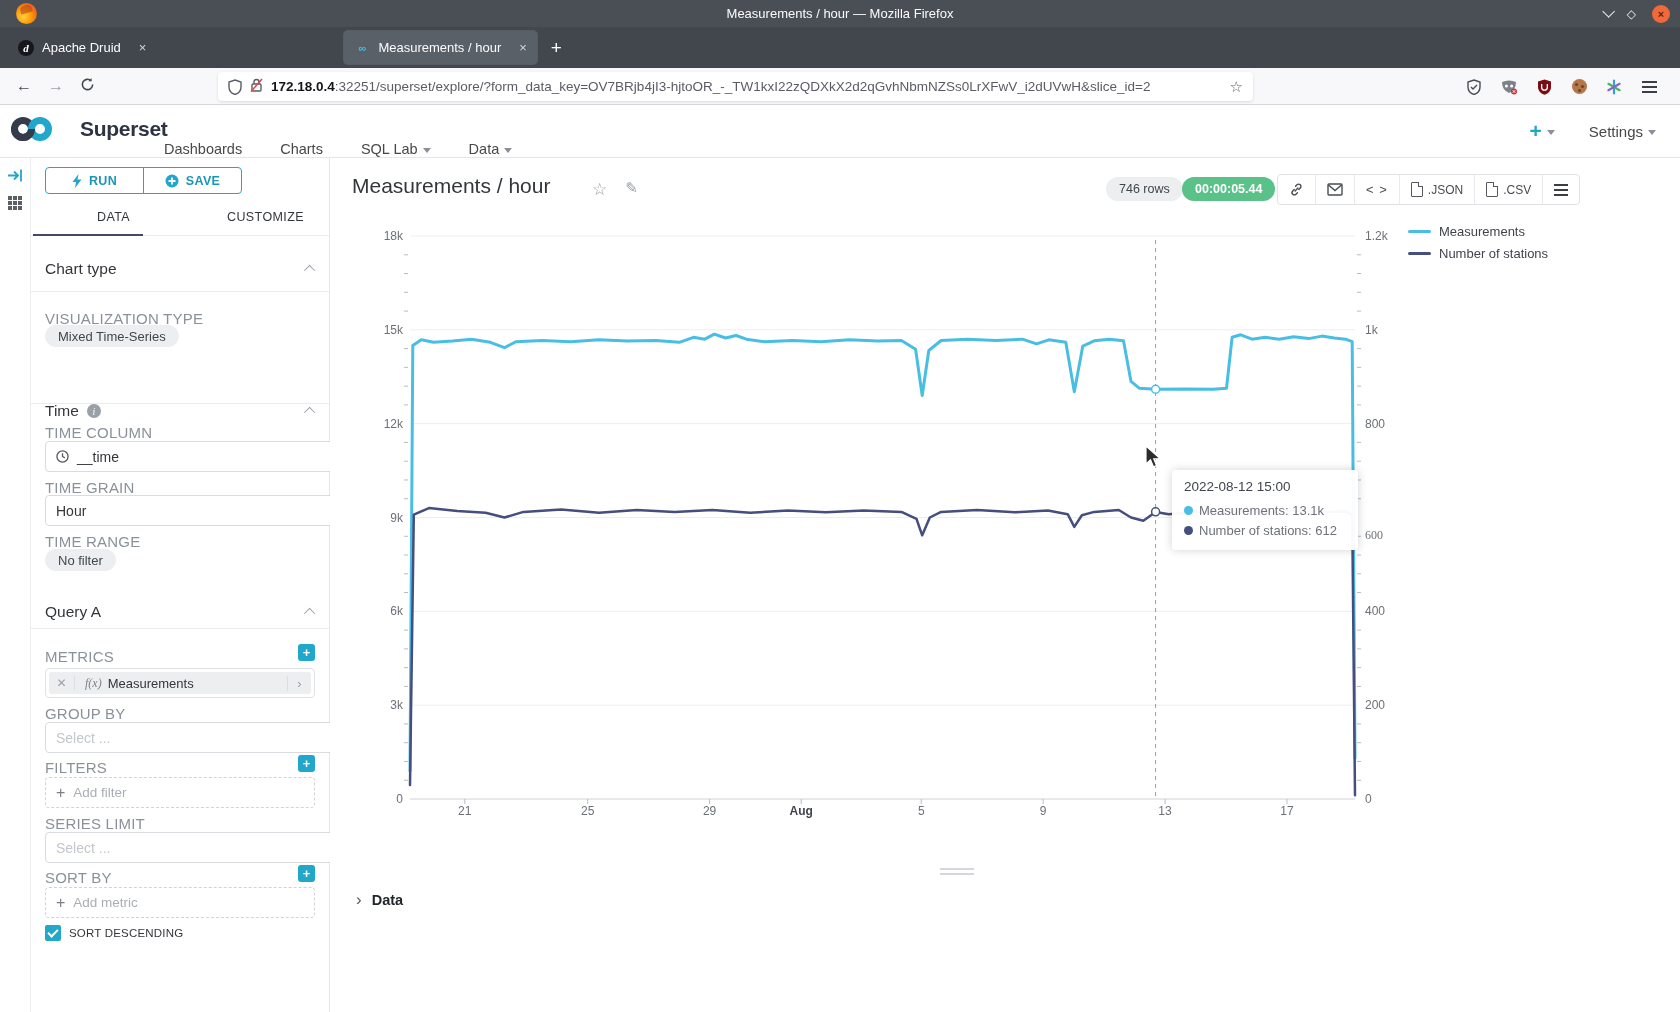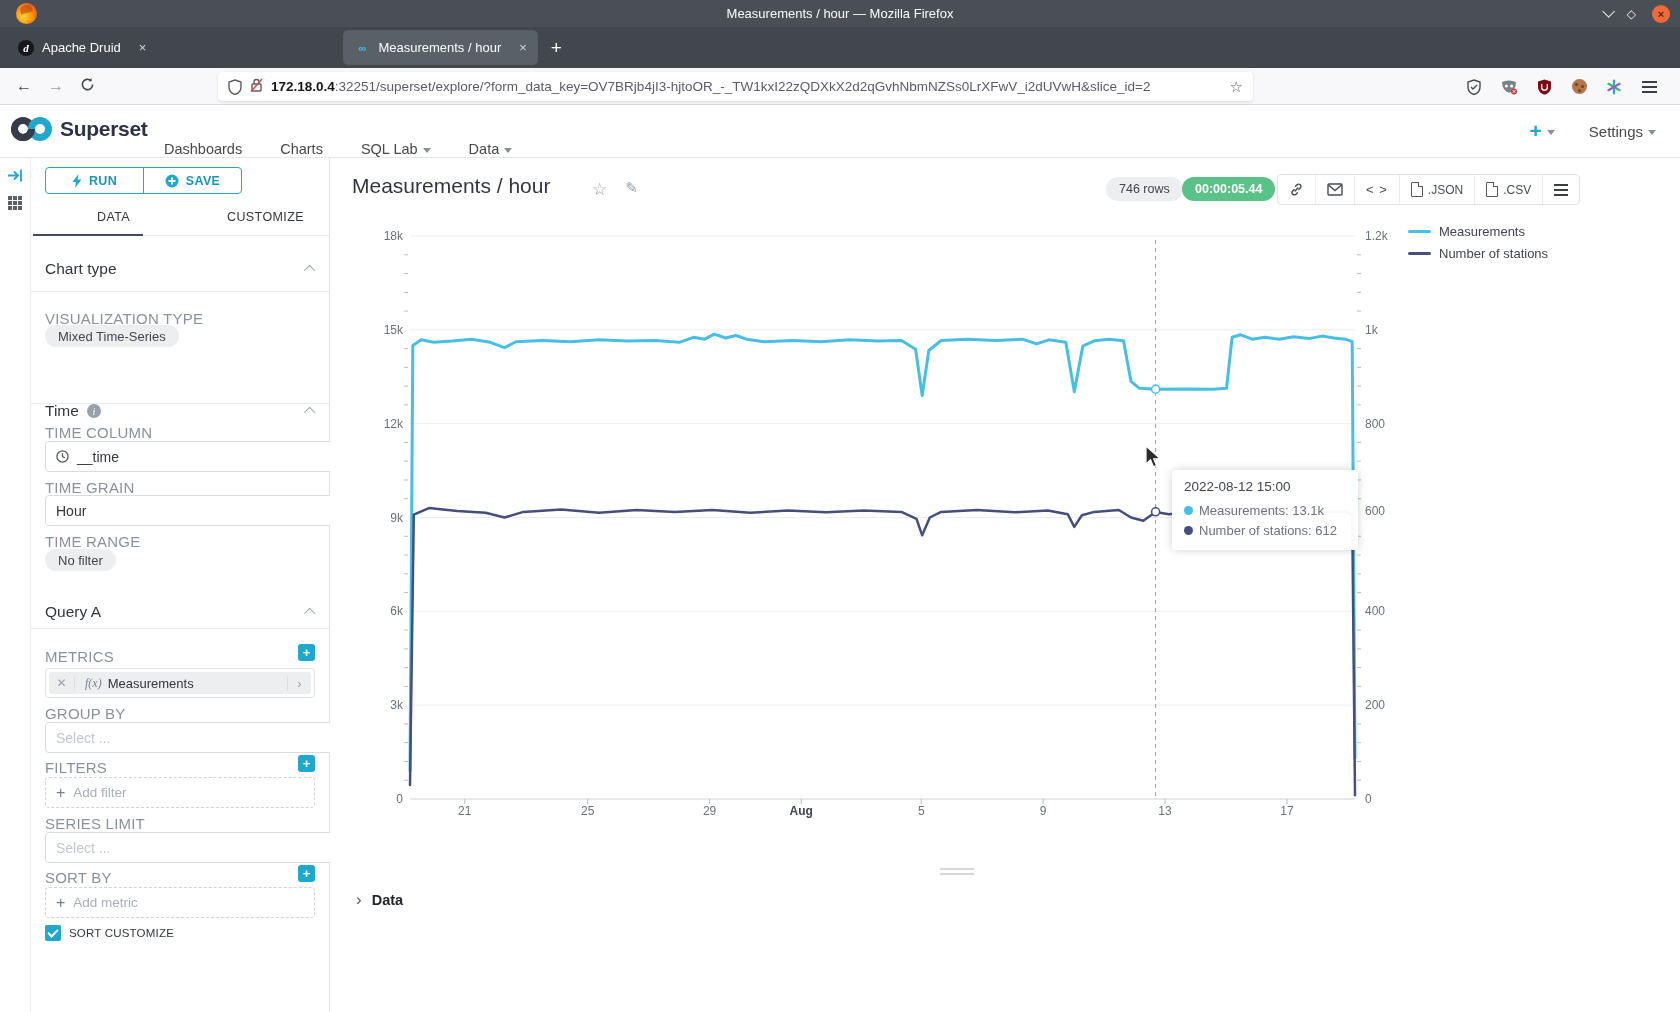--- a/index.html
+++ b/index.html
@@ -37,21 +37,21 @@
   .url-text b { color:#15141a; font-weight:bold; }
   .ext-icons { position:absolute; right:22px; top:0; height:37px; display:flex; align-items:center; gap:17px; }
   .ext { width:18px; height:18px; display:flex; align-items:center; justify-content:center; }
   .cookie-dot { width:15px; height:15px; background:#b5764a; border-radius:50%; position:relative; }
   .cookie-dot:after { content:""; position:absolute; left:3px; top:4px; width:3px; height:3px; background:#6d4526; border-radius:50%; box-shadow:6px 2px 0 #6d4526, 3px 6px 0 #6d4526; }
   .bars { width:15px; height:2px; background:#3b3e44; box-shadow:0 -5px 0 #3b3e44, 0 5px 0 #3b3e44; }
 
   
   .ss-header { position:absolute; left:0; top:105px; width:1680px; height:53px; background:#fff; border-bottom:1px solid #e4e6ea; box-shadow:0 1px 2px rgba(0,0,0,.04); }
   .brand { position:absolute; left:10px; top:10px; display:flex; align-items:center; gap:6px; }
-  .brand-name { font-size:21px; font-weight:bold; color:#2d3343; letter-spacing:-.3px; }
+  .brand-name { font-size:21px; font-weight:bold; color:#2d3343; letter-spacing:-.3px;margin-left:20px; }
   .ss-nav { position:absolute; left:164px; top:0; height:52px; display:flex; align-items:flex-end; gap:38px; }
   .ss-nav-item { font-size:14.5px; color:#484848; display:flex; align-items:center; gap:5px; }
   .caret { width:0; height:0; border-left:4px solid transparent; border-right:4px solid transparent; border-top:5px solid #8a8f98; margin-top:2px; }
   .ss-right { position:absolute; right:24px; top:0; height:52px; display:flex; align-items:center; gap:34px; }
   .plus-teal { color:#20a7c9; font-size:21px; font-weight:bold; }
 
   
   .iconstrip { position:absolute; left:0; top:158px; width:30px; bottom:0; background:#fff; }
   .strip-icon { position:absolute; left:7px; }
 
@@ -358,21 +358,21 @@
       <span class="chev-dn"></span>
     </div>
     <span class="lbl" style="top:711px;">SORT BY</span>
     <span class="addbtn" style="left:267px; top:707px;">+</span>
     <div class="dashed" style="top:729px;">
       <span class="plus">+</span>
         <span>Add metric</span>
     </div>
     <div class="checkrow">
       <span class="checkbox"></span>
-      <span class="checklabel">SORT CUSTOMIZE</span>
+      <span class="checklabel">SORT DESCENDING</span>
     </div>
   </div>
 
   <div class="main" id="chart-area">
     <span class="chart-title">Measurements / hour</span>
     <span class="title-icons">
       <span>☆</span>
       <span style="font-size:15px;">✎</span>
     </span>
     <span class="badges rows-badge">746 rows</span>
@@ -513,21 +513,21 @@
   <div class="ytick left" style="top: 71px; text-align: right;">18k</div>
       <div class="ytick left" style="top: 164.833px;">15k</div>
       <div class="ytick left" style="top: 258.667px;">12k</div>
       <div class="ytick left" style="top: 352.5px;">9k</div>
       <div class="ytick left" style="top: 446.333px;">6k</div>
       <div class="ytick left" style="top: 540.167px;">3k</div>
       <div class="ytick left" style="top: 634px;">0</div>
       <div class="ytick right" style="top: 71px;">1.2k</div>
       <div class="ytick right" style="top: 164.833px;">1k</div>
       <div class="ytick right" style="top: 258.667px;">800</div>
-      <div class="ytick right" style="top: 346px;">600</div>
+      <div class="ytick right" style="top: 370px; font-family: Liberation Serif, serif;">600</div>
       <div class="ytick right" style="top: 446.333px;">400</div>
       <div class="ytick right" style="top: 540.167px;">200</div>
       <div class="ytick right" style="top: 634px;">0</div>
       <div class="xtick" style="left: 134.81px;">21</div>
       <div class="xtick" style="left: 257.66px;">25</div>
       <div class="xtick" style="left: 379.565px;">29</div>
       <div class="xtick em" style="left: 471.23px;">Aug</div>
       <div class="xtick" style="left: 591.245px;">5</div>
       <div class="xtick" style="left: 713.15px;">9</div>
       <div class="xtick" style="left: 835.055px;">13</div>

